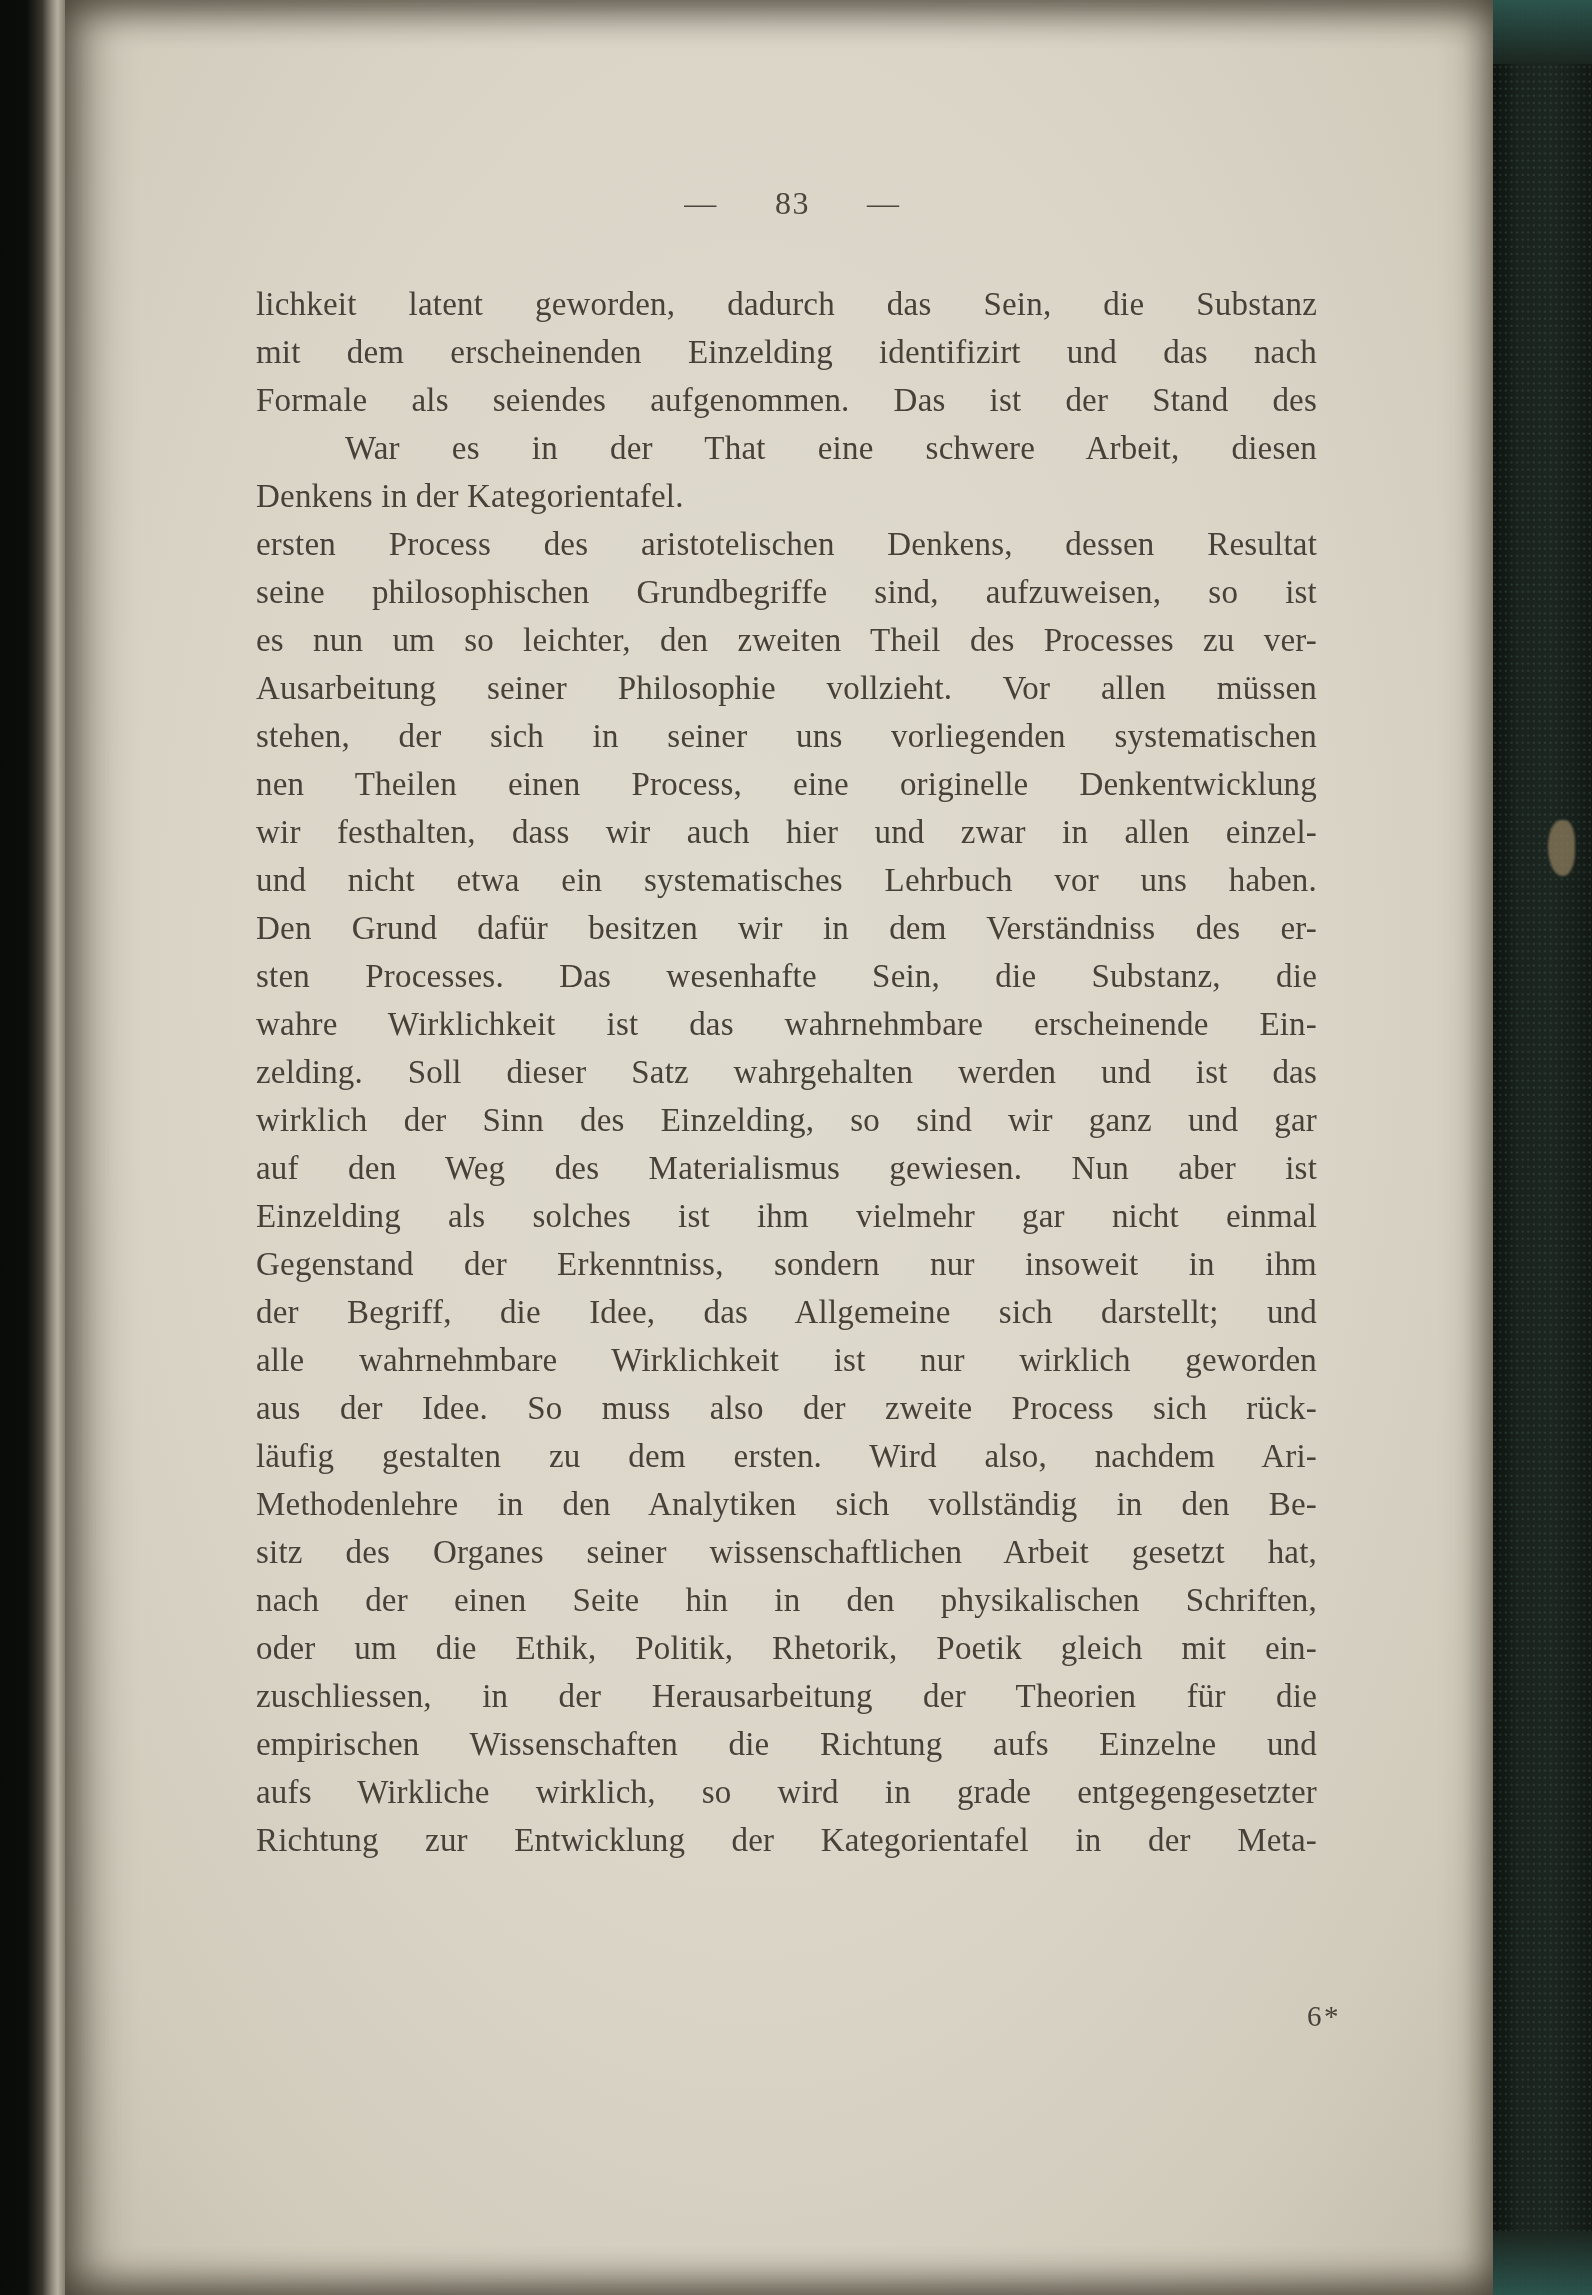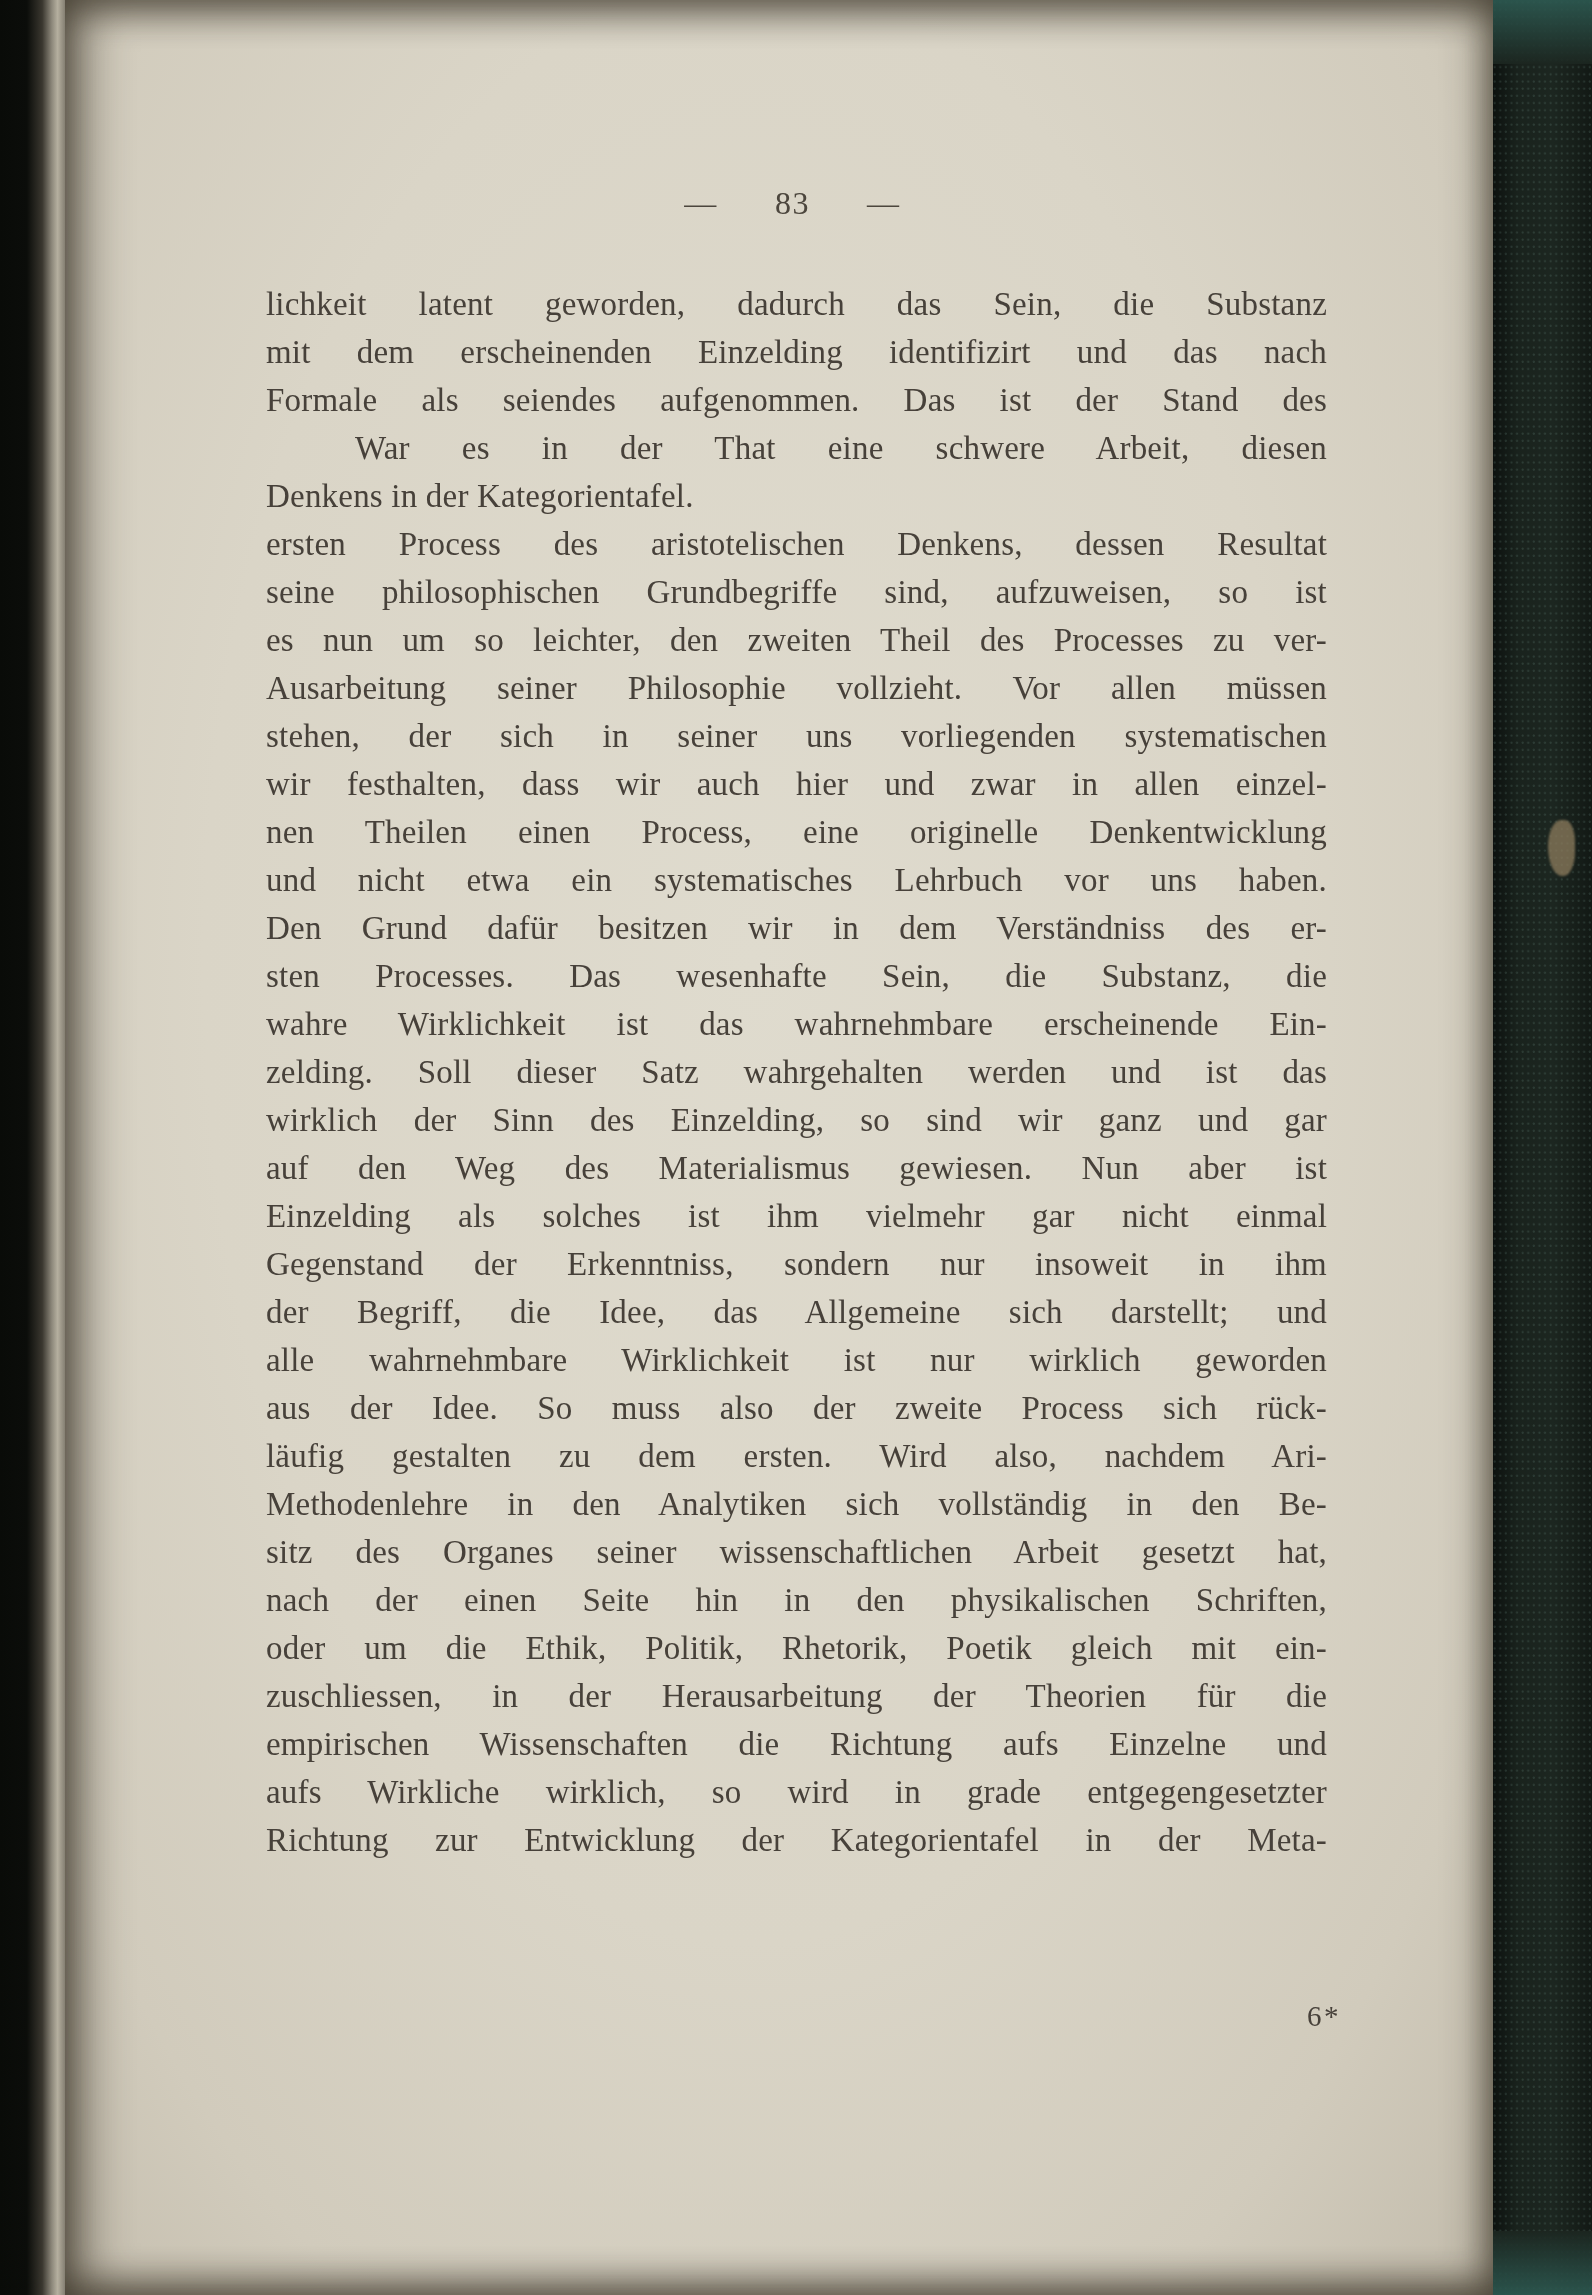--- a/index.html
+++ b/index.html
@@ -86,21 +86,21 @@
     justify-content: center;
     align-items: center;
     gap: 57px;
     font-size: 32px;
     color: #4c463d;
     letter-spacing: 1.6px;
   }
   
   .text-block {
     position: absolute;
-    left: 201px;
+    left: 191px;
     top: 280px;
     width: 1061px;
     font-size: 33px;
     line-height: 48px;
     color: #47413a;
     letter-spacing: 0.2px;
   }
   .text-block .line {
     text-align: justify;
     text-align-last: justify;
@@ -140,22 +140,22 @@
         <div class="line">lichkeit latent geworden, dadurch das Sein, die Substanz</div>
         <div class="line">mit dem erscheinenden Einzelding identifizirt und das nach</div>
         <div class="line">Formale als seiendes aufgenommen.  Das ist der Stand des</div>
         <div class="line indent">War es in der That eine schwere Arbeit, diesen</div>
         <div class="line no-justify">Denkens in der Kategorientafel.</div>
         <div class="line">ersten Process des aristotelischen Denkens, dessen Resultat</div>
         <div class="line">seine philosophischen Grundbegriffe sind, aufzuweisen, so ist</div>
         <div class="line">es nun um so leichter, den zweiten Theil des Processes zu ver-</div>
         <div class="line">Ausarbeitung seiner Philosophie vollzieht.  Vor allen müssen</div>
         <div class="line">stehen, der sich in seiner uns vorliegenden systematischen</div>
+        <div class="line">nen Theilen einen Process, eine originelle Denkentwicklung</div>
         <div class="line">wir festhalten, dass wir auch hier und zwar in allen einzel-</div>
-        <div class="line">nen Theilen einen Process, eine originelle Denkentwicklung</div>
         <div class="line">und nicht etwa ein systematisches Lehrbuch vor uns haben.</div>
         <div class="line">Den Grund dafür besitzen wir in dem Verständniss des er-</div>
         <div class="line">sten Processes.  Das wesenhafte Sein, die Substanz, die</div>
         <div class="line">wahre Wirklichkeit ist das wahrnehmbare erscheinende Ein-</div>
         <div class="line">zelding.  Soll dieser Satz wahrgehalten werden und ist das</div>
         <div class="line">wirklich der Sinn des Einzelding, so sind wir ganz und gar</div>
         <div class="line">auf den Weg des Materialismus gewiesen.  Nun aber ist</div>
         <div class="line">Einzelding als solches ist ihm vielmehr gar nicht einmal</div>
         <div class="line">Gegenstand der Erkenntniss, sondern nur insoweit in ihm</div>
         <div class="line">der Begriff, die Idee, das Allgemeine sich darstellt; und</div>

